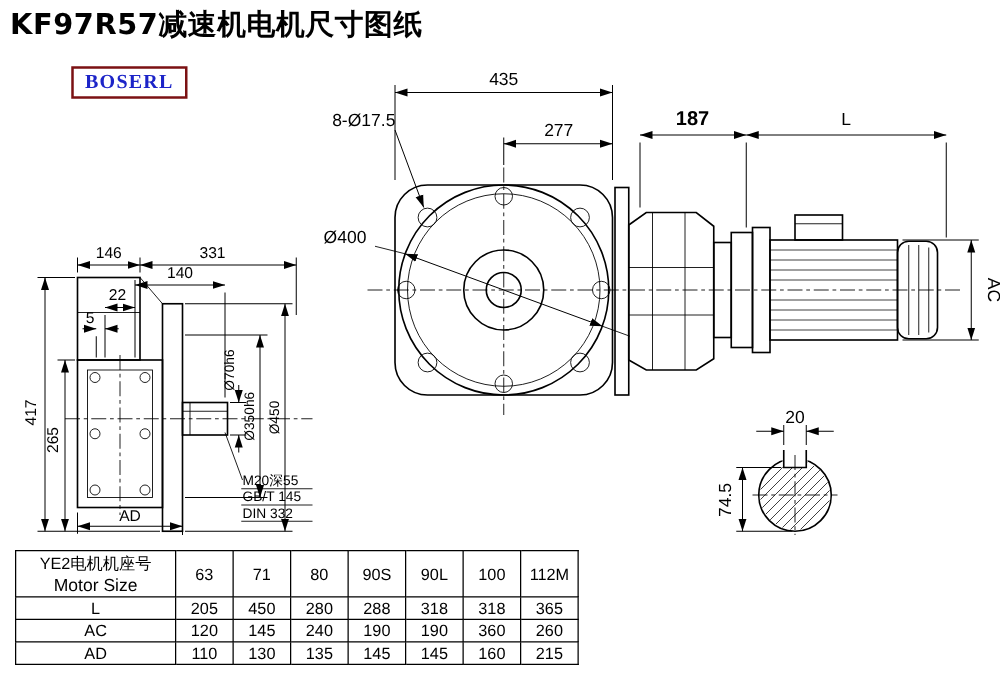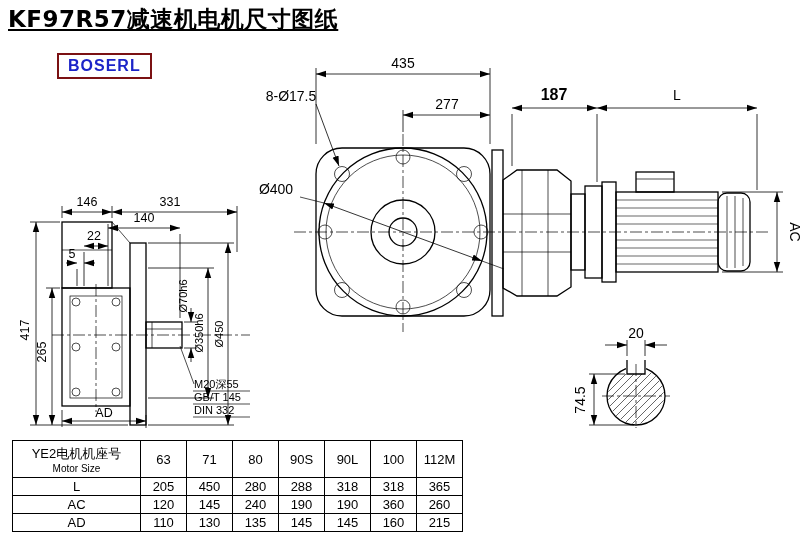--- a/index.html
+++ b/index.html
@@ -1,22 +1,22 @@
 <!DOCTYPE html>
 <html><head>
 <meta charset="utf-8">
 <style>
   * { box-sizing: border-box; }
   html,body { margin:0; padding:0; }
   body { width:800px; height:540px; background:#ffffff; position:relative; overflow:hidden;
          font-family:"Liberation Sans",sans-serif; color:#000; }
   #title { position:absolute; left:8px; top:4px; font-size:23px; font-weight:bold;
-           font-family:"DejaVu Sans","Liberation Sans",sans-serif; letter-spacing:0.5px;text-decoration:underline; }
+           font-family:"DejaVu Sans","Liberation Sans",sans-serif; letter-spacing:0.5px; }
   #logo { position:absolute; left:57px; top:53px; border:2px solid #7b1113; color:#1c24c8;
-          font-family:Liberation Sans, sans-serif; font-weight:bold; font-size:16px;
+          font-family:Liberation Serif, serif; font-weight:bold; font-size:16px;
           line-height:20px; padding:1px 9px; letter-spacing:1px; background:#fff; }
   svg.drawing { position:absolute; left:0; top:0; }
 
   
   .ol  { fill:none; stroke:#000; stroke-width:1.3; }
   .olf { fill:#fff; stroke:#000; stroke-width:1.3; }
   .tl  { fill:none; stroke:#000; stroke-width:0.7; }
   .hl  { fill:none; stroke:#000; stroke-width:0.6; }
   .dim { fill:none; stroke:#000; stroke-width:0.8; }
   .cl  { fill:none; stroke:#000; stroke-width:0.7; stroke-dasharray:12 3 3 3; }
@@ -27,21 +27,21 @@
   .big { font-size:16px; font-weight:bold; }
   .start { text-anchor:start; }
 
   
   #size-table { position:absolute; left:12px; top:440px; border-collapse:collapse; background:#fff; }
   #size-table th, #size-table td { border:1px solid #000; font-size:13px; font-weight:normal;
           text-align:center; padding:0 2px; height:18px; }
   #size-table tr:first-child th { height:37px; }
   #size-table .c1 { width:128px; }
   #size-table .col { width:46px; }
-  .en { font-size:10px; }
+  .en { font-size:14px; }
 </style>
 </head>
 <body>
 
 <div id="title">KF97R57减速机电机尺寸图纸</div>
 <div id="logo">BOSERL</div>
 
 <svg class="drawing" width="800" height="540" viewBox="0 0 800 540">
   <defs>
     <marker id="ah" markerUnits="userSpaceOnUse" markerWidth="11" markerHeight="8" refX="10" refY="4" orient="auto-start-reverse">

